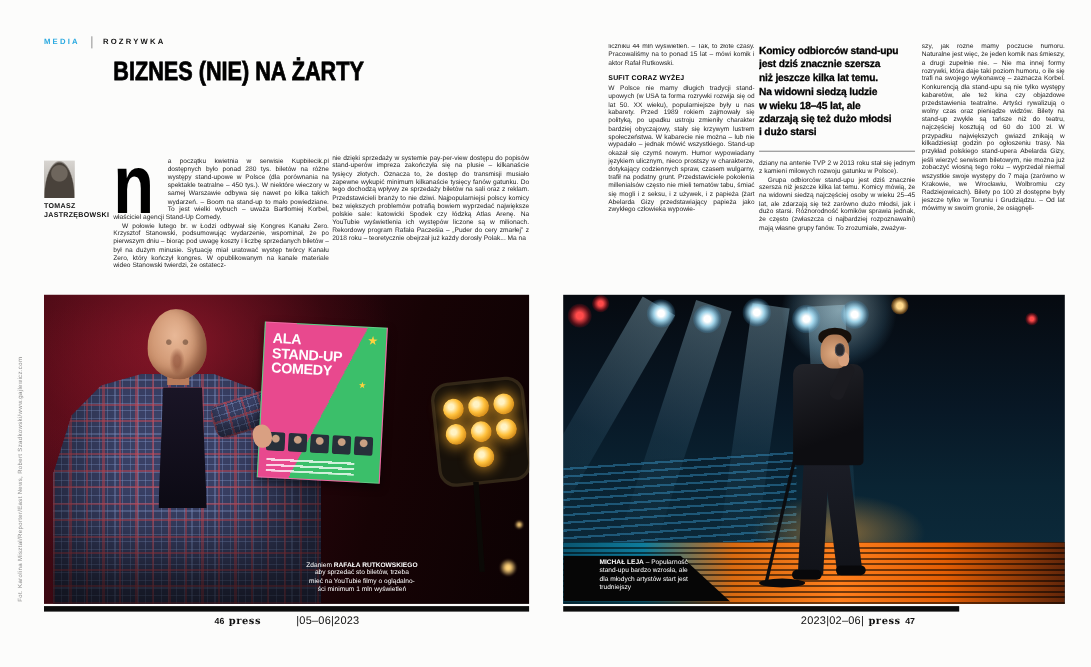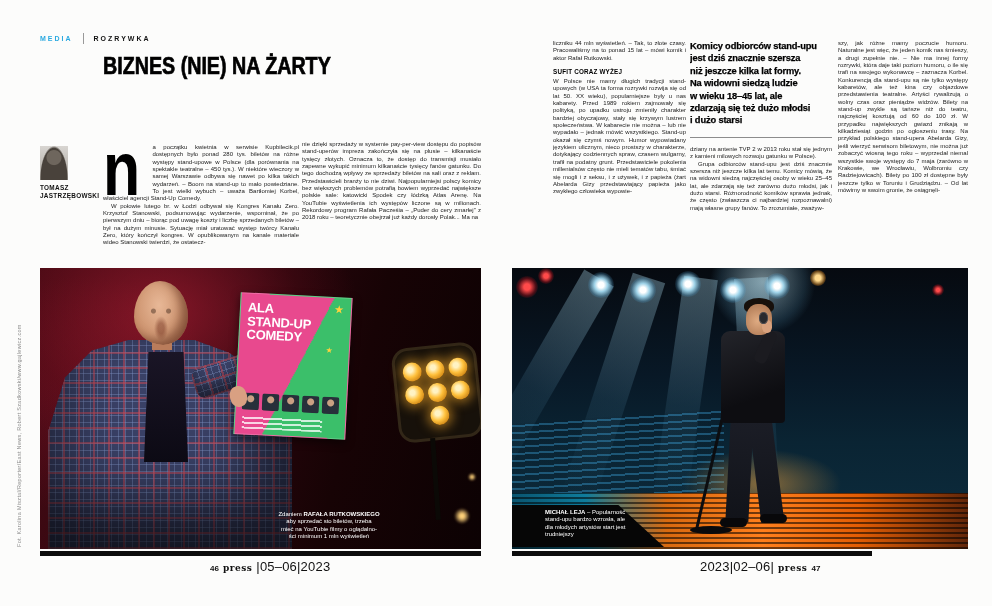--- a/index.html
+++ b/index.html
@@ -143,24 +143,24 @@
   .rp-micbase { left:178px; top:258px; width:42px; height:8px; border-radius:50%; background:#0a0a0c; }
   .rp-capbox { left:0; top:237px; width:152px; height:42px; background:#060606;
     clip-path:polygon(0 0,70% 0,100% 100%,0 100%); }
   .rp-caption { left:33px; top:241px; width:102px; text-align:left; }
 
   
   .rule { background:#0c0c0c; height:5px; top:551px; }
   .rule-left { left:40px; width:441px; }
   .rule-right { left:512px; width:360px; }
   .footer { top:559px; display:flex; align-items:baseline; gap:4px; font-size:7.5px; color:#111; }
-  .footer-left { left:210px; } .footer-right { left:700px; }
+  .footer-left { left:195px; } .footer-right { left:700px; }
   .pgnum { font-weight:700; font-size:8px; }
   .presslogo { font-family:"DejaVu Serif",serif; font-weight:700; font-size:9px; letter-spacing:.5px; }
-  .issue { font-size:13px; letter-spacing:.2px; }
+  .issue { font-size:10px; letter-spacing:.2px;margin-left:28px; }
 
   .credit { position:absolute; left:16px; top:547px; transform:rotate(-90deg); transform-origin:0 0;
     font-size:5.5px; color:#8d8d8d; letter-spacing:.3px; white-space:nowrap; }
 </style>
 </head>
 <body>
 
 <div class="kicker">
   <span class="section">MEDIA</span>
   <span class="kdiv"></span>
@@ -190,21 +190,21 @@
 <div class="col colR1">
   <p class="body-p">liczniku 44 mln wyświetleń. – Tak, to złote czasy. Pracowaliśmy na to ponad 15 lat – mówi komik i aktor Rafał Rutkowski.</p>
   <h4 class="subhead">SUFIT CORAZ WYŻEJ</h4>
   <p class="body-p">W Polsce nie mamy długich tradycji stand-upowych (w USA ta forma rozrywki rozwija się od lat 50. XX wieku), popularniejsze były u nas kabarety. Przed 1989 rokiem zajmowały się polityką, po upadku ustroju zmieniły charakter bardziej obyczajowy, stały się krzywym lustrem społeczeństwa. W kabarecie nie można – lub nie wypadało – jednak mówić wszystkiego. Stand-up okazał się czymś nowym. Humor wypowiadany językiem ulicznym, nieco prostszy w charakterze, dotykający codziennych spraw, czasem wulgarny, trafił na podatny grunt. Przedstawiciele pokolenia millenialsów często nie mieli tematów tabu, śmiać się mogli i z seksu, i z używek, i z papieża (żart Abelarda Gizy przedstawiający papieża jako zwykłego człowieka wypowie-</p>
 </div>
 
 <div class="col colR2">
   <div class="quote">
     <div>Komicy odbiorców stand-upu</div>
     <div>jest dziś znacznie szersza</div>
-    <div>niż jeszcze kilka lat formy.</div>
+    <div>niż jeszcze kilka lat temu.</div>
     <div>Na widowni siedzą ludzie</div>
     <div>w wieku 18–45 lat, ale</div>
     <div>zdarzają się też dużo młodsi</div>
     <div>i dużo starsi</div>
   </div>
   <hr class="quote-rule">
   <p class="body-p">dziany na antenie TVP 2 w 2013 roku stał się jednym z kamieni milowych rozwoju gatunku w Polsce).</p>
   <p class="body-p indent">Grupa odbiorców stand-upu jest dziś znacznie szersza niż jeszcze kilka lat temu. Komicy mówią, że na widowni siedzą najczęściej osoby w wieku 25–45 lat, ale zdarzają się też zarówno dużo młodsi, jak i dużo starsi. Różnorodność komików sprawia jednak, że często (zwłaszcza ci najbardziej rozpoznawalni) mają własne grupy fanów. To zrozumiałe, zważyw-</p>
 </div>
 

